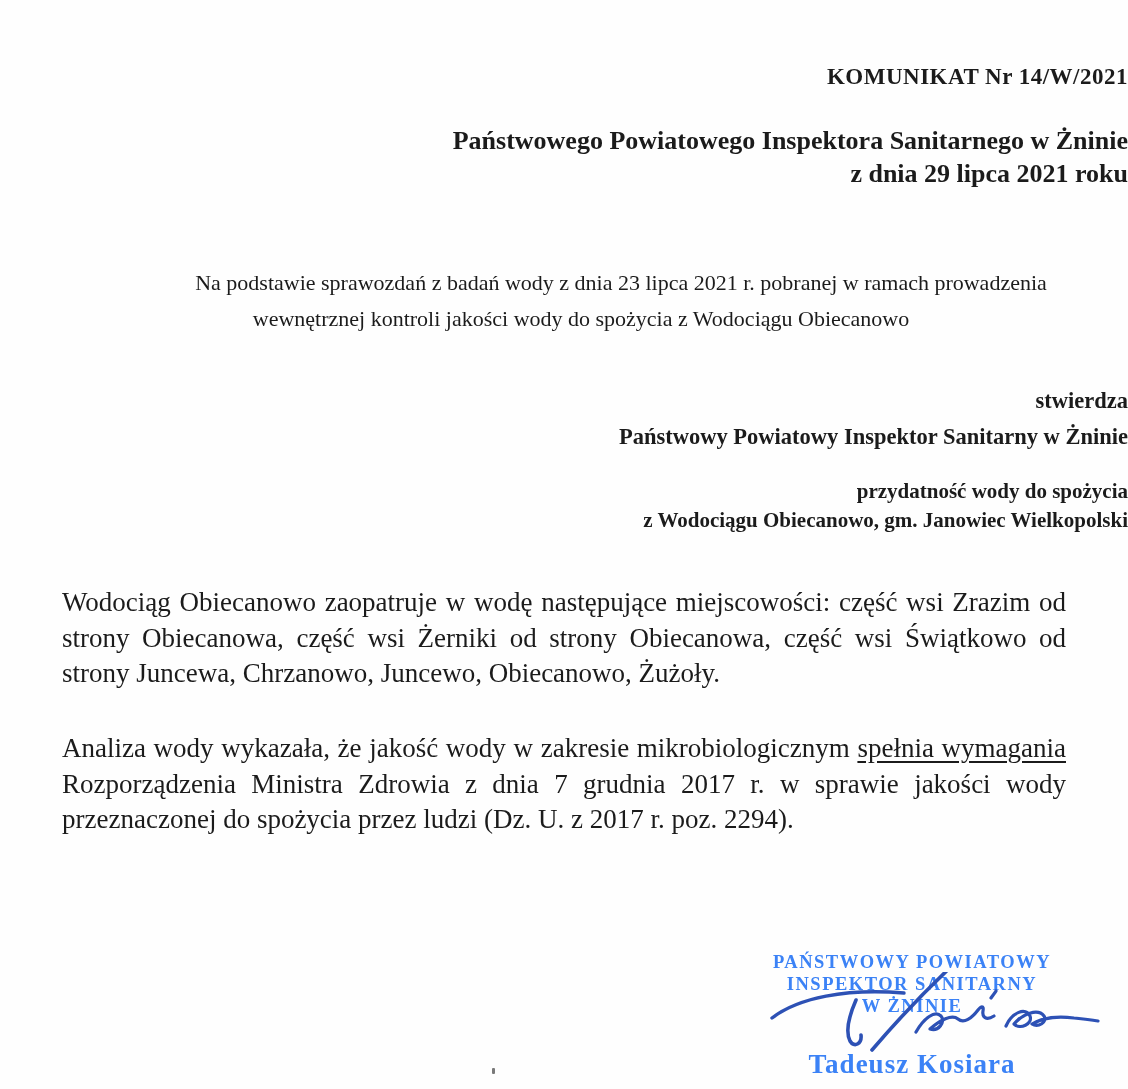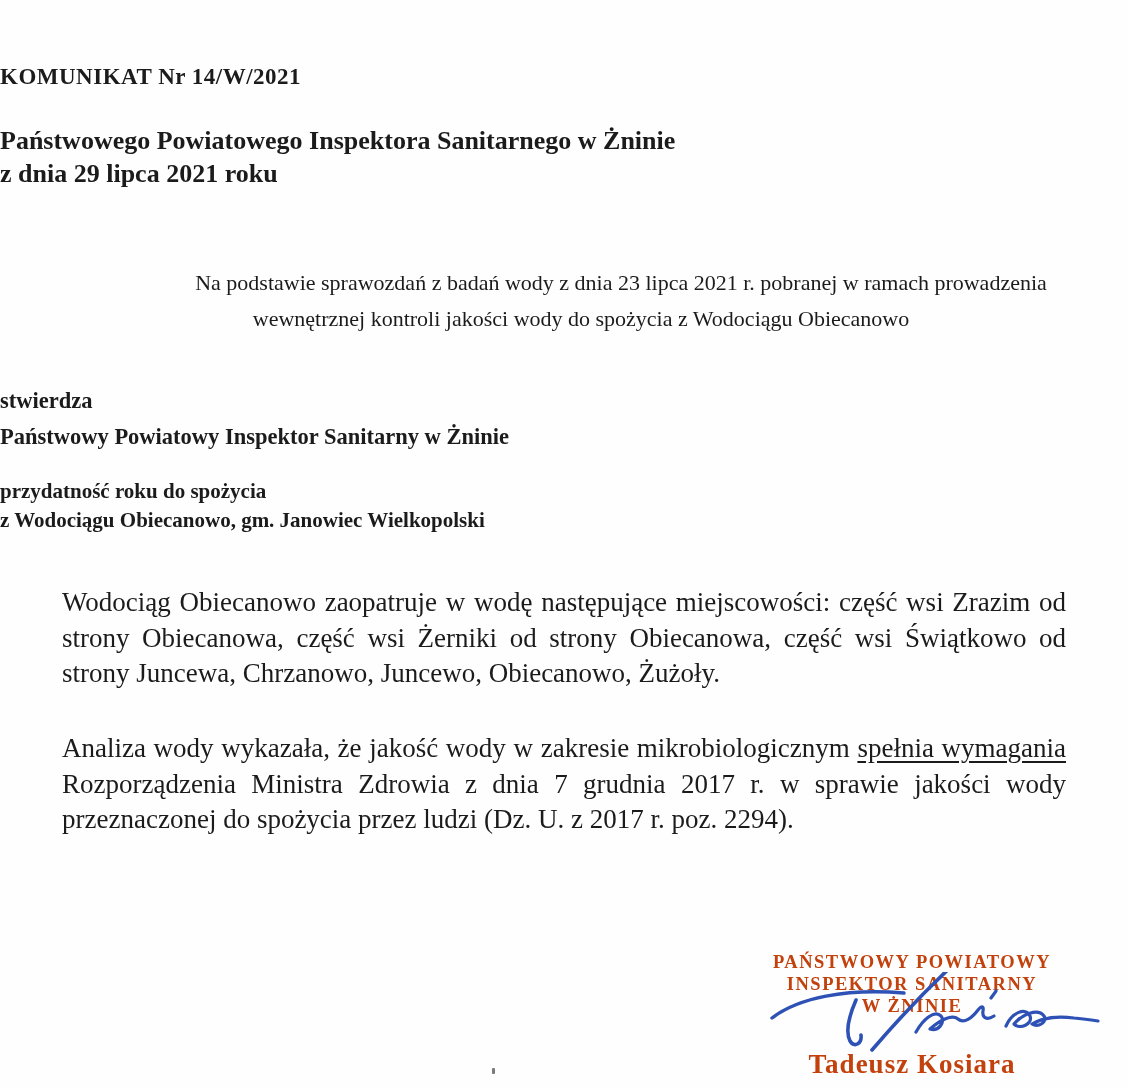--- a/index.html
+++ b/index.html
@@ -13,21 +13,21 @@
     height: 1089px;
     background: #fefefe;
     font-family: "Liberation Serif", serif;
     color: #1b1b1b;
     overflow: hidden;
   }
   .centered {
     position: absolute;
     left: 0;
     width: 100%;
-    text-align: left;
+    text-align: right;
   }
   .doc-title {
     top: 64px;
     font-size: 23px;
     font-weight: bold;
     letter-spacing: 0.5px;
   }
   .issuer-block {
     top: 124px;
     font-size: 26px;
@@ -117,29 +117,29 @@
   </div>
 
   <div class="intro-paragraph">Na podstawie sprawozdań z badań wody  z dnia  23 lipca 2021 r. pobranej w ramach prowadzenia wewnętrznej kontroli jakości wody do spożycia  z Wodociągu Obiecanowo</div>
 
   <div class="centered statement-block">
     <div>stwierdza</div>
     <div>Państwowy Powiatowy Inspektor Sanitarny w Żninie</div>
   </div>
 
   <div class="centered decision-block">
-    <div>przydatność roku do spożycia</div>
+    <div>przydatność wody do spożycia</div>
     <div>z Wodociągu Obiecanowo, gm. Janowiec Wielkopolski</div>
   </div>
 
   <div class="body-paragraph supply-paragraph">Wodociąg Obiecanowo zaopatruje w wodę następujące miejscowości: część wsi Zrazim od strony Obiecanowa, część wsi Żerniki od strony Obiecanowa, część wsi Świątkowo od strony Juncewa, Chrzanowo, Juncewo, Obiecanowo, Żużoły.</div>
 
   <div class="body-paragraph analysis-paragraph"><span>Analiza wody wykazała, że jakość wody w zakresie mikrobiologicznym </span><span class="underlined">spełnia wymagania</span><span> Rozporządzenia Ministra Zdrowia z dnia 7 grudnia 2017 r.  w sprawie jakości wody przeznaczonej do spożycia przez ludzi (Dz. U. z 2017 r. poz. 2294).</span></div>
 
-  <div class="stamp-block" style="color: #c2410c;">
+  <div class="stamp-block" style="color: #3b82f6;">
     <div>PAŃSTWOWY POWIATOWY</div>
     <div>INSPEKTOR SANITARNY</div>
     <div>W ŻNINIE</div>
     <div class="stamp-name">Tadeusz Kosiara</div>
   </div>
 
   <svg class="signature-svg" viewBox="0 0 345 92">
     <g fill="none" stroke-linecap="round" stroke-linejoin="round">
 
       <path class="sig-stroke" stroke-width="3.4" d="M 14,46 C 40,26 88,16 146,21" stroke="#2d51b5"></path>

